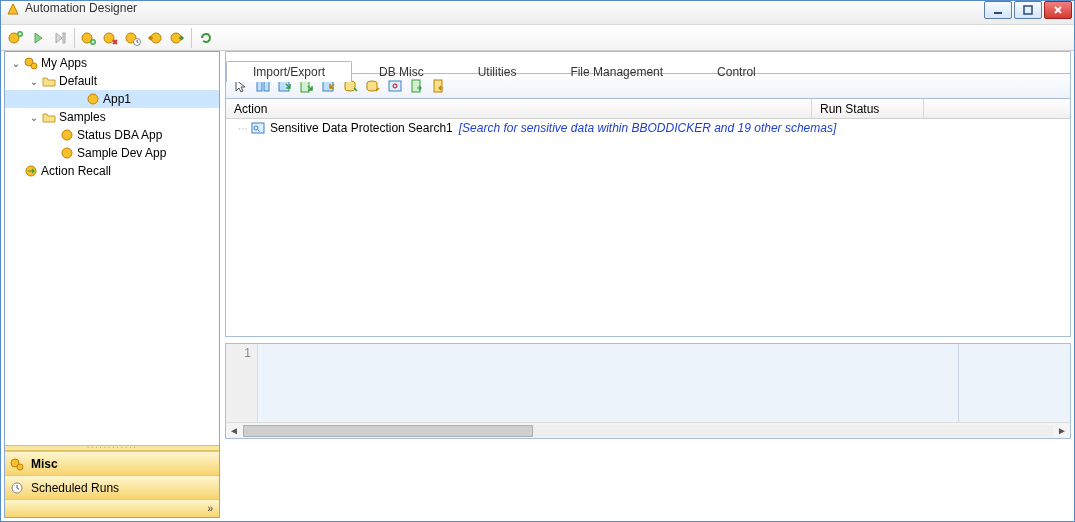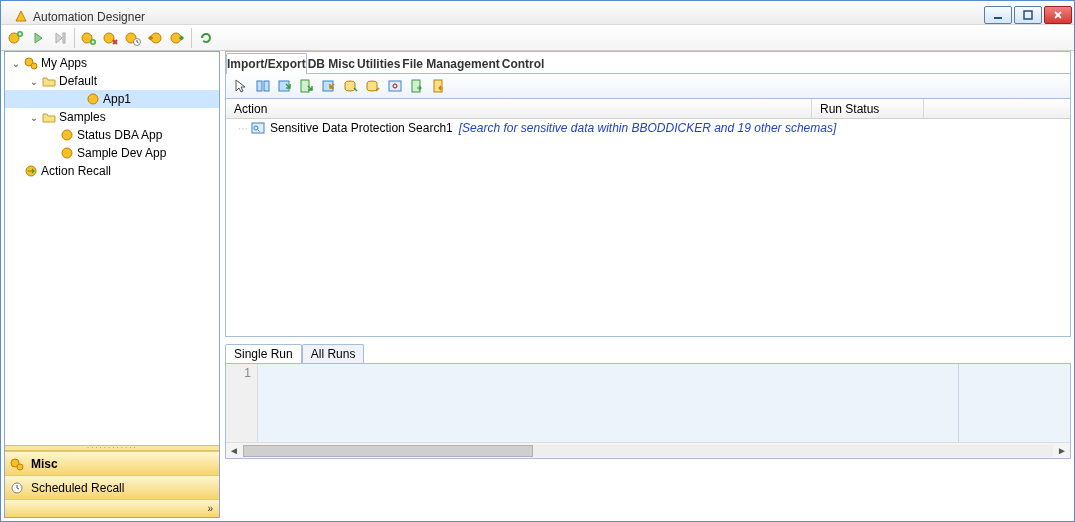--- a/index.html
+++ b/index.html
@@ -1,18 +1,18 @@
 <!DOCTYPE html>
 <html><head>
 <meta charset="utf-8">
 <style>
   * { box-sizing: border-box; margin: 0; padding: 0; font-family: "Segoe UI", Tahoma, sans-serif; font-size: 12px; }
   body { background: #fff; width: 1075px; height: 522px; overflow: hidden; border: 1px solid #568ccc; }
   
-  .titlebar { height: 24px; background: linear-gradient(#fdfdfd,#ececec); border-bottom: 1px solid #d9d9d9; display:flex; align-items:flex-end; padding-left:12px; }
+  .titlebar { height: 24px; background: linear-gradient(#fdfdfd,#ececec); border-bottom: 1px solid #d9d9d9; display:flex; align-items:flex-start; padding-left:4px; }
   .titlebar .icon { width:16px;height:16px;margin-right:4px; display:flex;align-items:center;justify-content:center;}
   .titlebar .title { flex:1; color:#333;}
   .winbtns { display:flex; padding-right:2px; }
   .winbtn { width:28px; height:18px; margin-left:2px; border:1px solid #5a7ea8; border-radius:2px; background:linear-gradient(#f7fbff,#d3e5f7); display:flex;align-items:center;justify-content:center;}
   .winbtn.close { background:linear-gradient(#f08080,#d43a2f); border-color:#a02020;}
   .winbtn svg { display:block;}
   
   .toolbar { height:26px; background:linear-gradient(#fff,#f4f4f4); border-bottom:1px solid #ccc; display:flex; align-items:center; padding-left:4px;}
   .tbtn { width:22px;height:22px; display:flex;align-items:center;justify-content:center; border:1px solid transparent; border-radius:2px;}
   .tsep { width:1px; height:20px; background:#ccc; margin:0 3px;}
@@ -31,21 +31,21 @@
   .navbtn { height:24px; background:linear-gradient(#fef6cf,#f7d46e); border-top:1px solid #e6c870; display:flex; align-items:center; padding-left:4px; cursor:pointer;}
   .navbtn .ic { width:16px;height:16px; margin-right:6px; display:flex;align-items:center;justify-content:center;}
   .navbtn.active { font-weight:bold;}
   .navfoot { height:18px; background:linear-gradient(#fef6cf,#f7d46e); border-top:1px solid #e6c870; text-align:right; padding-right:6px; line-height:16px;}
   .navfoot .chev { font-size:10px; color:#333;}
   
   .vsplit { width:5px; cursor:col-resize;}
   
   .right { flex:1; display:flex; flex-direction:column;}
   .tabs { display:flex; height:22px; border:1px solid #a8bed8; border-bottom:none; align-items:flex-end; background:#fff;}
-  .tab { padding:3px 0; border:1px solid transparent; border-bottom:none; position:relative; top:1px; color:#333; cursor:pointer; border-radius:2px 2px 0 0;font-weight:bold;}
+  .tab { padding:3px 26px; border:1px solid transparent; border-bottom:none; position:relative; top:9px; color:#333; cursor:pointer; border-radius:2px 2px 0 0;}
   .tab.active { border-color:#a8bed8; background:#fff; z-index:2;}
   .tab:not(.active){ border-color:transparent;}
   .subtoolbar { height:26px; border:1px solid #a8bed8; background:linear-gradient(#fdfeff,#eef3fa); display:flex; align-items:center; padding-left:4px;}
   .grid { flex:0 0 238px; border:1px solid #a8bed8; border-top:none; background:#fff; display:flex; flex-direction:column;}
   .grid-head { display:flex; height:20px; background:linear-gradient(#fff,#f0f0f0); border-bottom:1px solid #d0d0d0;}
   .grid-head .col { padding:3px 8px; border-right:1px solid #d8d8d8;}
   .grid-head .col.action { flex:0 0 586px;}
   .grid-head .col.status { flex:0 0 112px;}
   .grid-head .col.rest { flex:1; border-right:none;}
   .grid-body { flex:1; overflow:auto;}
@@ -237,21 +237,21 @@
           </span>
         <span>Misc</span>
       </div>
       <div class="navbtn">
         <span class="ic">
             <svg width="14" height="14">
               <circle cx="7" cy="7" r="5" fill="#fff" stroke="#888"></circle>
               <path d="M7 4v3l2 1" stroke="#555" fill="none"></path>
             </svg>
           </span>
-        <span>Scheduled Recall</span>
+        <span>Scheduled Runs</span>
       </div>
     </div>
     <div class="navfoot"><span class="chev">»</span></div>
   </div>
 
   <div class="vsplit"></div>
 
   <div class="right">
     <div class="tabs">
       <div class="tab active"><span>Import/Export</span></div>
@@ -341,24 +341,20 @@
               </svg>
             </span>
           <span>Sensitive Data Protection Search1</span>
           <span class="desc">[Search for sensitive data within BBODDICKER and 19 other schemas]</span>
         </div>
       </div>
     </div>
 
     <div class="gap"></div>
 
-    <div class="btabs">
-      <div class="btab active"><span>Single Run</span></div>
-      <div class="btab"><span>All Runs</span></div>
-    </div>
     <div class="output">
       <div class="output-body">
         <div class="gutter"><span>1</span></div>
         <div class="code">
           <div class="vline" style="left:700px"></div>
         </div>
       </div>
       <div class="hscroll">
         <div class="arrow">◄</div>
         <div class="track">

